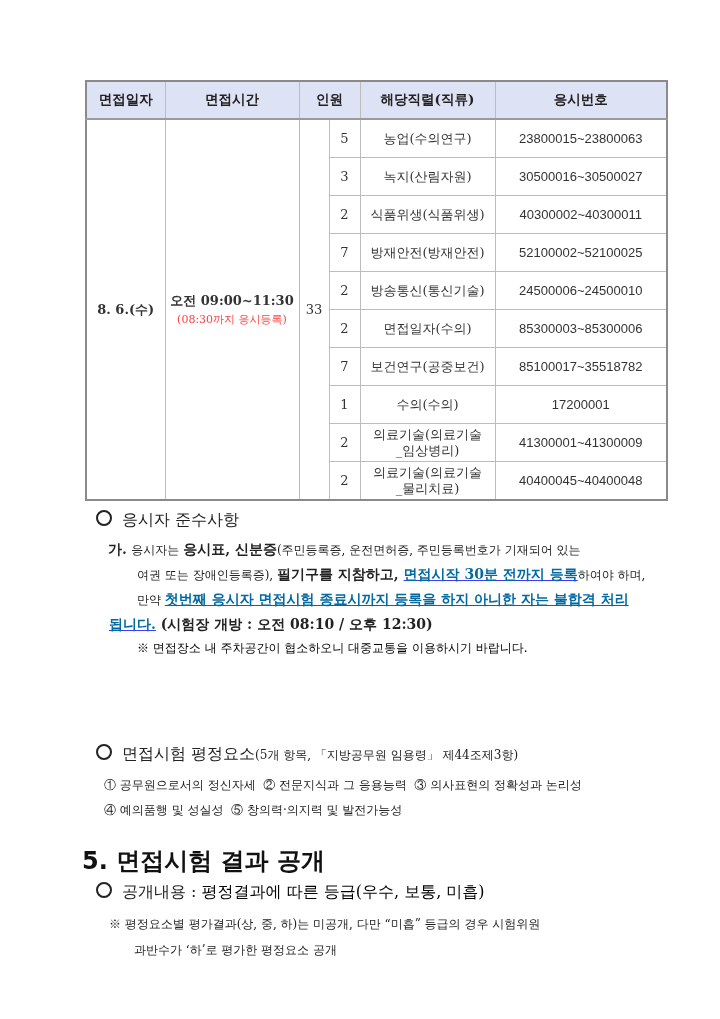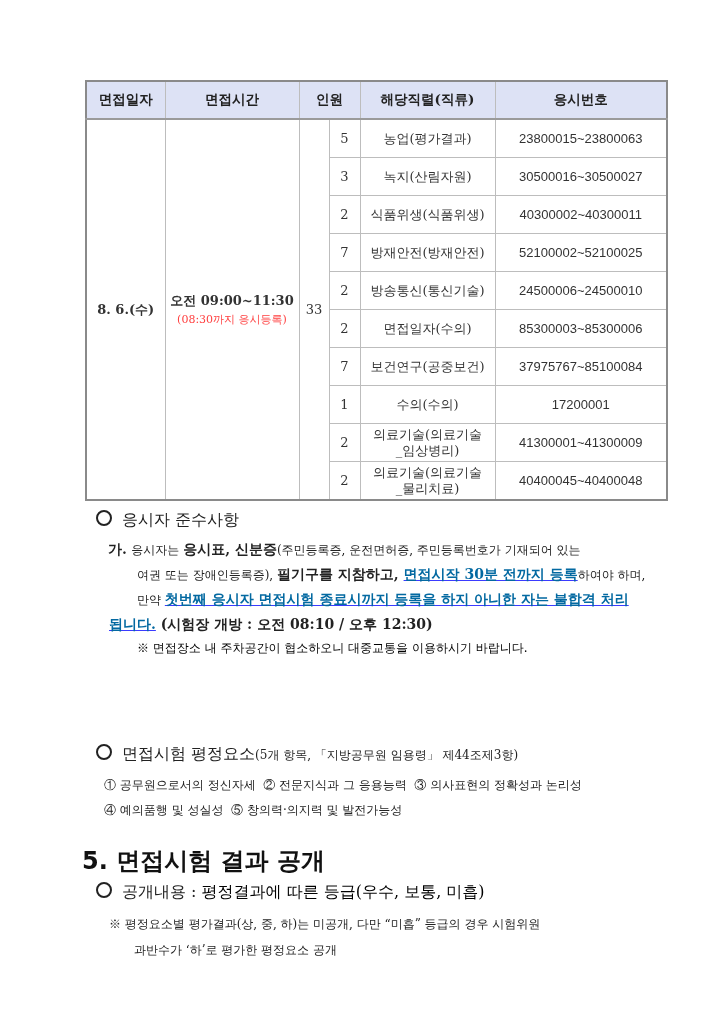--- a/index.html
+++ b/index.html
@@ -61,21 +61,21 @@
     </thead>
     <tbody>
       <tr>
         <td rowspan="10" class="date">8. 6.(수)</td>
         <td rowspan="10" class="time">
           <span class="main">오전 09:00~11:30</span>
           <span class="sub">(08:30까지 응시등록)</span>
         </td>
         <td rowspan="10" class="total">33</td>
         <td class="cnt">5</td>
-        <td class="job">농업(평가결과)</td>
+        <td class="job">농업(수의연구)</td>
         <td class="num">23800015~23800063</td>
       </tr>
       <tr>
         <td class="cnt">3</td>
         <td class="job">녹지(산림자원)</td>
         <td class="num">30500016~30500027</td>
       </tr>
       <tr>
         <td class="cnt">2</td>
         <td class="job">식품위생(식품위생)</td>
@@ -92,21 +92,21 @@
         <td class="num">24500006~24500010</td>
       </tr>
       <tr>
         <td class="cnt">2</td>
         <td class="job">면접일자(수의)</td>
         <td class="num">85300003~85300006</td>
       </tr>
       <tr>
         <td class="cnt">7</td>
         <td class="job">보건연구(공중보건)</td>
-        <td class="num">37975767~85100084</td>
+        <td class="num">85100017~35518782</td>
       </tr>
       <tr>
         <td class="cnt">1</td>
         <td class="job">수의(수의)</td>
         <td class="num">17200001</td>
       </tr>
       <tr>
         <td class="cnt">2</td>
         <td class="job">
           <span>의료기술(의료기술</span><br>

